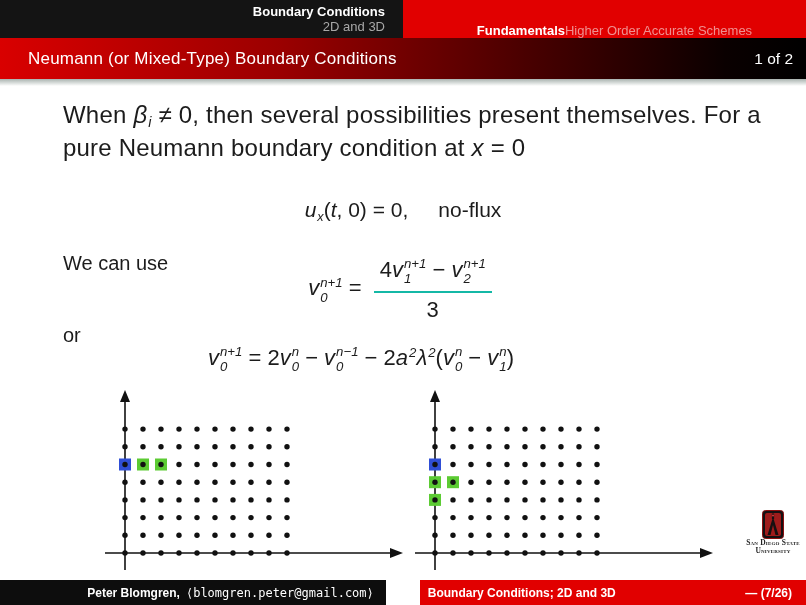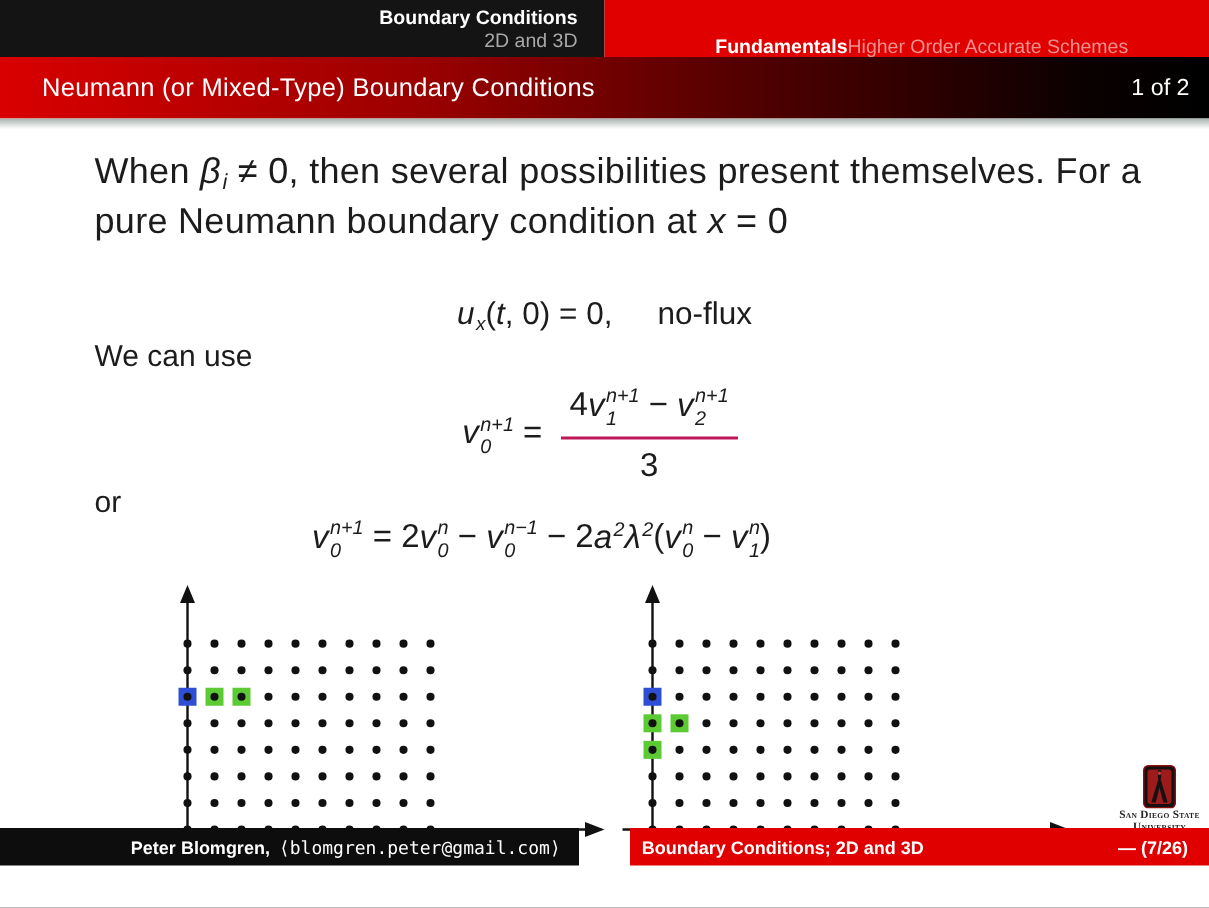--- a/index.html
+++ b/index.html
@@ -34,50 +34,50 @@
   .frame-page{color:#ffffff;font-size:15.5px;white-space:nowrap;}
   .titlebar-shadow{
     position:absolute;left:0;top:79px;width:806px;height:7px;
     background:linear-gradient(to bottom,#a9b3af,#ffffff);
   }
   
   .mline{position:absolute;left:63px;font-size:24px;letter-spacing:0.2px;white-space:nowrap;color:#1c1c1c;}
   .line1{top:101px;}
   .line2{top:134px;}
   .lead{position:absolute;left:63px;font-size:20px;color:#1c1c1c;white-space:nowrap;}
-  .lead-we{top:227px;}
+  .lead-we{top:252px;}
   .lead-or{top:324px;}
   
   .eq{position:absolute;left:0;width:806px;text-align:center;color:#1c1c1c;}
   .eq-noflux{top:198px;font-size:21px;}
   .eq-1{top:256px;font-size:22px;}
   .eq-2{top:344px;font-size:22px;transform:translateX(-42px);}
   .mbase{font-style:italic;}
   .mt{font-style:normal;}
   .rm{font-style:normal;}
   .ss{display:inline-block;vertical-align:middle;margin-left:1px;font-size:0.6em;font-style:italic;line-height:1.15;text-align:left;}
   .ss .up,.ss .dn{display:block;}
   .supo{font-size:0.6em;vertical-align:0.6em;font-style:italic;margin-left:1px;}
   .subo{font-size:0.6em;vertical-align:-0.3em;font-style:italic;margin-left:1px;}
   .frac{display:inline-block;vertical-align:middle;text-align:center;margin:0 6px;}
-  .frac .num{display:block;padding:0 6px 5px;border-bottom:2px solid #be185d;}
+  .frac .num{display:block;padding:0 6px 5px;border-bottom:2px solid #14b8a6;}
   .frac .den{display:block;padding-top:4px;}
   
   .fig{position:absolute;top:389px;width:310px;height:190px;}
   .fig-left{left:95px;}
   .fig-right{left:405px;}
   
   .logo{position:absolute;left:742px;top:510px;width:62px;text-align:center;}
   .logo svg{display:block;margin:0 auto;}
   .logo-text{
     font-family:"Liberation Serif","DejaVu Serif",serif;font-variant:small-caps;
     font-size:7.5px;line-height:8px;color:#222;letter-spacing:0.2px;font-weight:bold;white-space:nowrap;
   }
   
-  .footer{position:absolute;left:0;top:552px;width:806px;height:25px;display:flex;gap:34px;}
+  .footer{position:absolute;left:0;top:580px;width:806px;height:25px;display:flex;gap:34px;}
   .footer-left{
     width:403px;background:#0d0d0d;box-sizing:border-box;display:flex;align-items:center;
     justify-content:flex-end;padding-right:12px;gap:6px;
   }
   .footer-author{color:#fff;font-size:12px;font-weight:bold;white-space:nowrap;}
   .footer-email{color:#fff;font-size:12px;font-family:"DejaVu Sans Mono","Liberation Mono",monospace;white-space:nowrap;}
   .footer-right{
     width:403px;background:#e10000;box-sizing:border-box;display:flex;align-items:center;
     justify-content:space-between;padding:0 14px 0 8px;
   }

